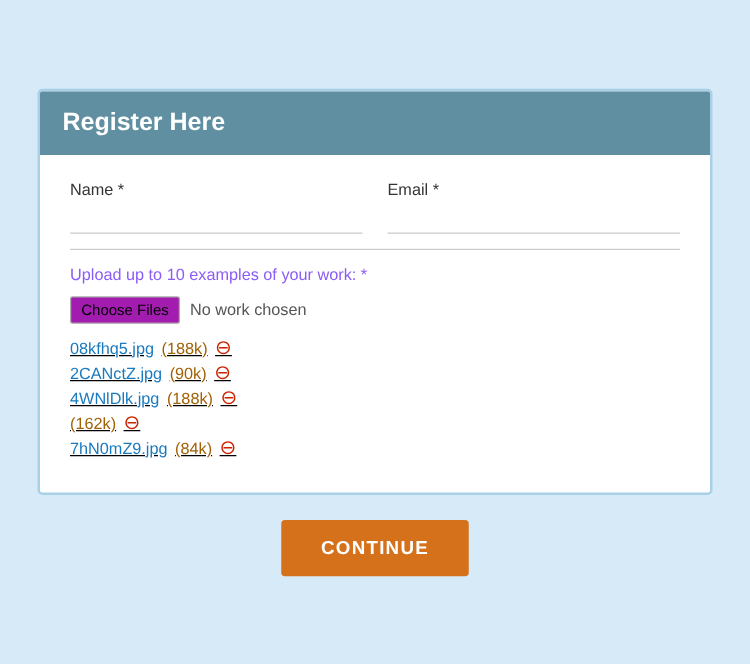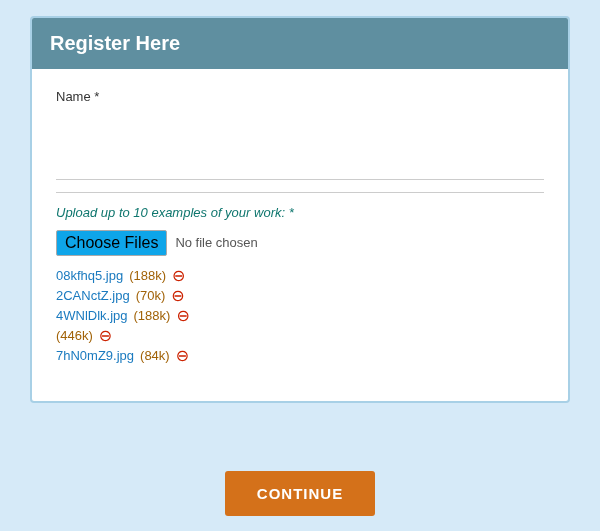--- a/index.html
+++ b/index.html
@@ -1,19 +1,18 @@
 <!DOCTYPE html>
 <html><head>
   <meta charset="utf-8">
   <style>
     * {
       box-sizing: border-box;
       margin: 0;
       padding: 0;
-      gap: 48px;
     }
 
     body {
       width: 600px;
       height: 531px;
       background: #d6eaf8;
       display: flex;
       align-items: center;
       justify-content: center;
       font-family: Arial, sans-serif;
@@ -40,21 +39,21 @@
 
     .card-header {
       background: #5f8fa0;
       color: #ffffff;
       padding: 14px 18px;
       font-size: 20px;
       font-weight: bold;
     }
 
     .card-body {
-      padding: 20px 24px 33px 24px;
+      padding: 20px 24px 23px 24px;
     }
 
     .form-row {
       display: flex;
       gap: 20px;
       margin-bottom: 8px;
     }
 
     .form-group {
       flex: 1;
@@ -79,58 +78,58 @@
     }
 
     .divider {
       border: none;
       border-top: 1px solid #ccc;
       margin: 12px 0;
     }
 
     .upload-label {
       font-size: 13px;
-      color: #0f766e;
+      color: #8b5cf6;
       margin-bottom: 10px;
       display: block;
-      font-style: italic;
     }
 
     .file-input-row {
       display: flex;
       align-items: center;
       gap: 8px;
       margin-bottom: 12px;
     }
 
     .choose-files-btn {
-      background: #0ea5e9;
+      background: #a21caf;
       border: 1px solid #aaa;
       padding: 3px 8px;
-      font-size: 16px;
+      font-size: 12px;
       cursor: pointer;
       border-radius: 2px;
     }
 
     .no-file-text {
       font-size: 13px;
       color: #555;
     }
 
     .file-list {
       list-style: none;
       padding: 0;
       margin: 0;
     }
 
     .file-list li {
       display: flex;
       gap: 6px;
       margin-bottom: 4px;
       font-size: 13px;
+      text-decoration: underline;
     }
 
     .file-link {
       color: #1a7abf;
       text-decoration: none;
     }
 
     .file-size {
       color: #a16207;
       font-size: 13px;
@@ -164,49 +163,53 @@
   <div class="card">
     <div class="card-header">
       <span>Register Here</span>
     </div>
     <div class="card-body">
       <div class="form-row">
         <div class="form-group">
           <label class="form-label">Name *</label>
           <input class="form-input" type="text" placeholder="" style="">
         </div>
+        <div class="form-group">
+          <label class="form-label">Email *</label>
+          <input class="form-input" type="email" placeholder="" style="">
+        </div>
       </div>
 
       <hr class="divider">
 
       <span class="upload-label">Upload up to 10 examples of your work: *</span>
 
       <div class="file-input-row">
         <button class="choose-files-btn">Choose Files</button>
-        <span class="no-file-text">No file chosen</span>
+        <span class="no-file-text">No work chosen</span>
       </div>
 
       <ul class="file-list">
         <li>
           <a class="file-link" href="#">08kfhq5.jpg</a>
           <span class="file-size">(188k)</span>
           <span class="remove-icon">⊖</span>
         </li>
         <li>
           <a class="file-link" href="#">2CANctZ.jpg</a>
-          <span class="file-size">(70k)</span>
+          <span class="file-size">(90k)</span>
           <span class="remove-icon">⊖</span>
         </li>
         <li>
           <a class="file-link" href="#">4WNlDlk.jpg</a>
           <span class="file-size">(188k)</span>
           <span class="remove-icon">⊖</span>
         </li>
         <li>
-          <span class="file-size">(446k)</span>
+          <span class="file-size">(162k)</span>
           <span class="remove-icon">⊖</span>
         </li>
         <li>
           <a class="file-link" href="#">7hN0mZ9.jpg</a>
           <span class="file-size">(84k)</span>
           <span class="remove-icon">⊖</span>
         </li>
       </ul>
     </div>
   </div>

